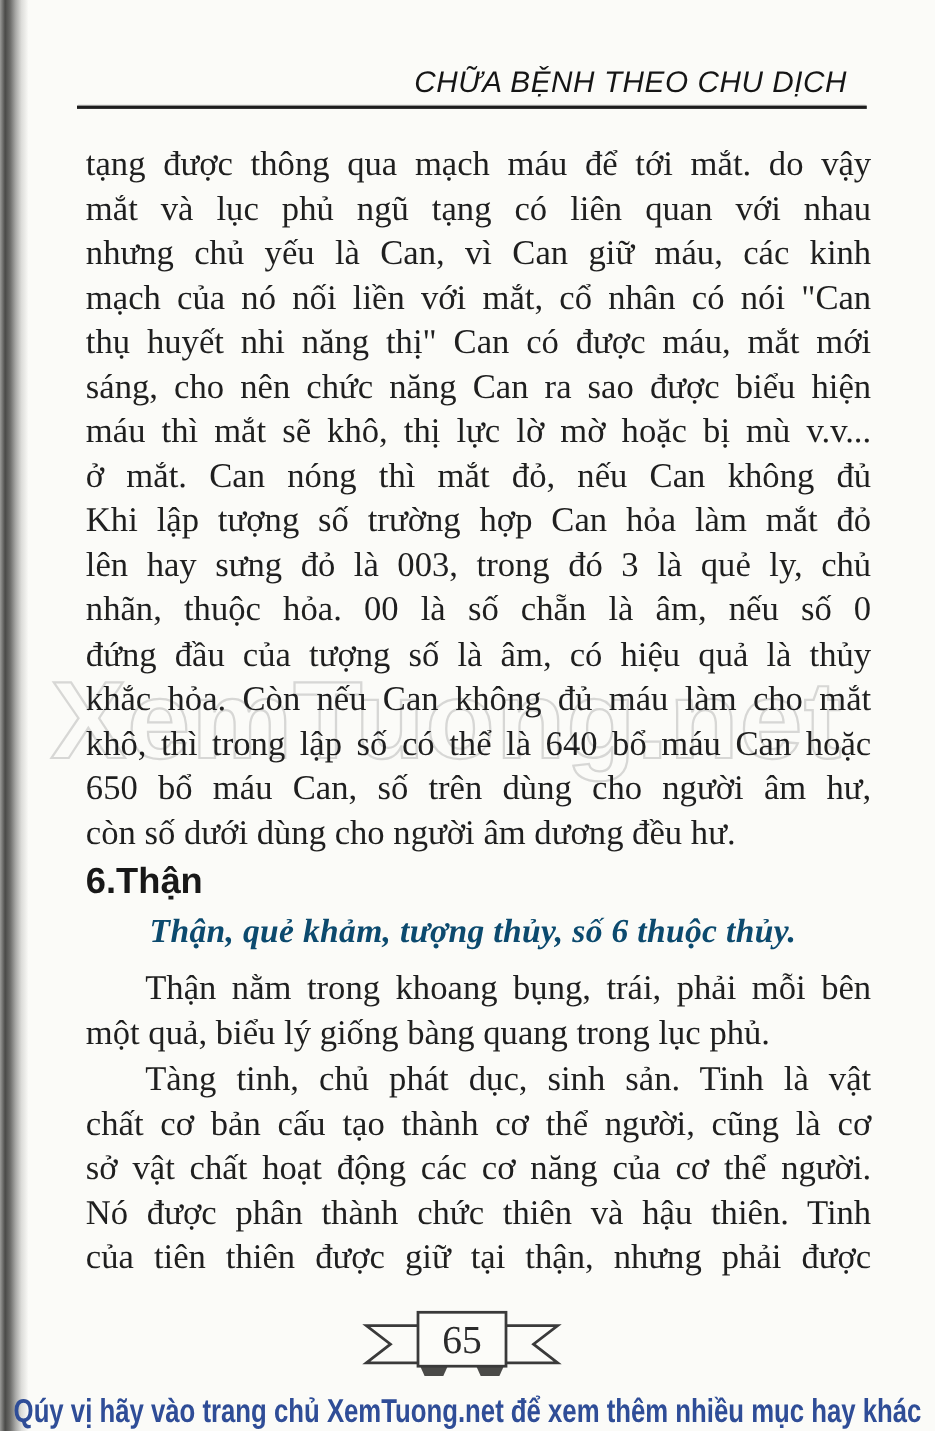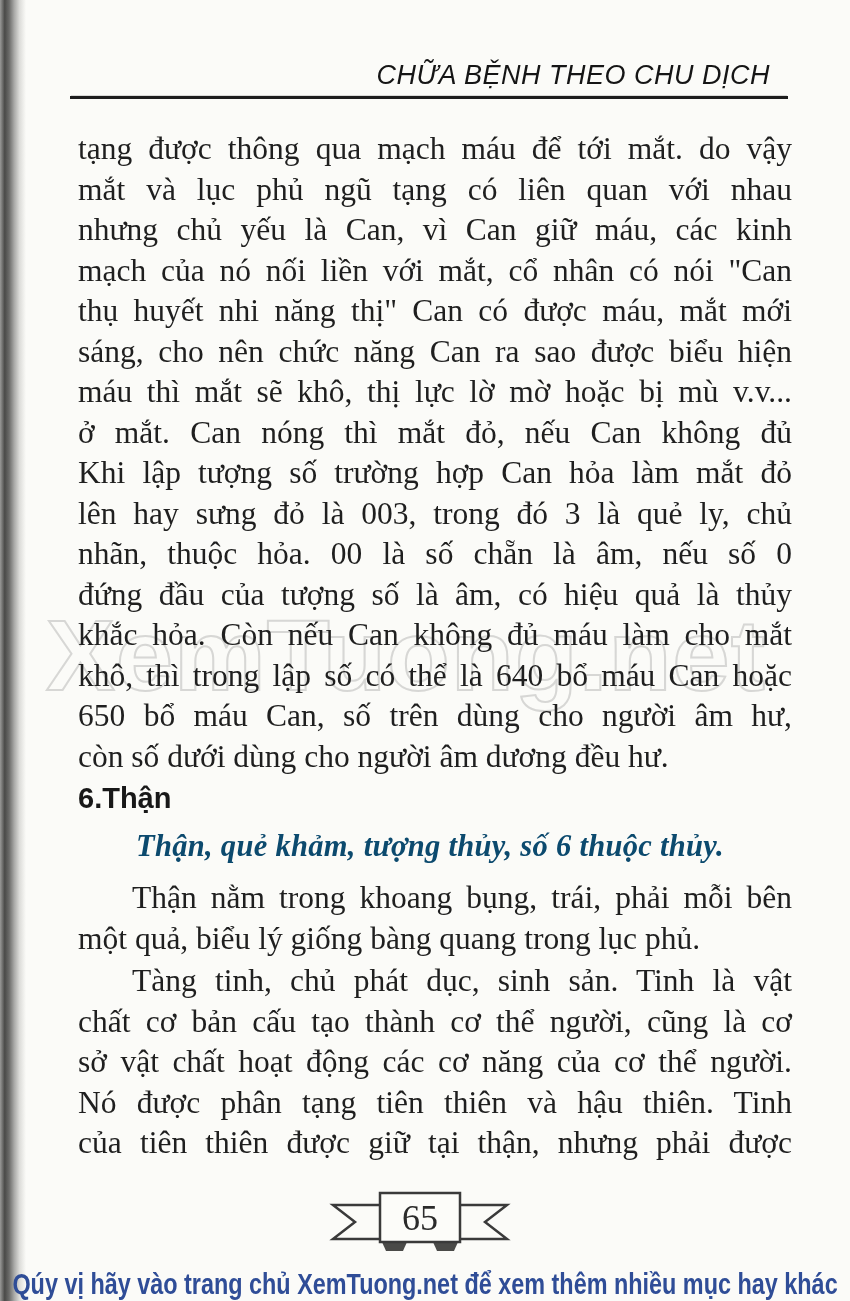--- a/index.html
+++ b/index.html
@@ -11,21 +11,21 @@
         font-family:"Liberation Sans",sans-serif;font-style:italic;font-weight:normal;
         font-size:27px;letter-spacing:.5px;color:#151515;white-space:nowrap;}
   .header-rule{position:absolute;top:96px;left:70px;width:718px;height:3px;background:#1d1d1d;
         box-shadow:0 -2px 0 -1px #55555533;}
   .textcol{position:absolute;left:78px;width:714px;top:0;height:100%;}
   .para{position:absolute;left:0;width:714px;font-size:31.5px;line-height:40.5px;}
   .line{text-align:justify;text-align-last:justify;white-space:normal;}
   .line.last{text-align-last:left;}
   .line.indent{text-indent:54px;}
   .section-heading{position:absolute;left:0;top:782px;
-        font-family:"Liberation Sans",sans-serif;font-weight:bold;font-size:29px;color:#181818;}
+        font-family:"Liberation Sans",sans-serif;font-weight:bold;font-size:33px;color:#181818;}
   .section-subtitle{position:absolute;left:58px;top:829px;font-weight:bold;font-style:italic;
         font-size:30.5px;color:#0c4a6e;letter-spacing:.3px;}
   .watermark{position:absolute;left:46px;top:596px;width:760px;height:120px;
         font-family:"Liberation Sans",sans-serif;font-weight:bold;font-size:100px;line-height:118px;
         color:transparent;-webkit-text-stroke:2px #c2c2c0;opacity:.62;letter-spacing:1px;
         pointer-events:none;white-space:nowrap;transform:scaleX(1.03);transform-origin:left center;}
   .ribbon{position:absolute;left:325px;top:1185px;}
   .ribbon text{font-family:"Liberation Serif",serif;font-size:36px;fill:#2b2b2b;}
   .footer{position:absolute;left:0;bottom:0;width:850px;height:42px;
         display:flex;align-items:flex-end;justify-content:center;}
@@ -65,21 +65,21 @@
     <div class="section-heading">6.Thận</div>
     <div class="section-subtitle">Thận, quẻ khảm, tượng thủy, số 6 thuộc thủy.</div>
     <div class="para" style="top:878px">
         <div class="line indent">Thận nằm trong khoang bụng, trái, phải mỗi bên</div>
         <div class="line last">một quả, biểu lý giống bàng quang trong lục phủ.</div>
       </div>
     <div class="para" style="top:961px">
         <div class="line indent">Tàng tinh, chủ phát dục, sinh sản. Tinh là vật</div>
         <div class="line">chất cơ bản cấu tạo thành cơ thể người, cũng là cơ</div>
         <div class="line">sở vật chất hoạt động các cơ năng của cơ thể người.</div>
-        <div class="line">Nó được phân tạng tiên thiên và hậu thiên. Tinh</div>
+        <div class="line">Nó được phân thành chức thiên và hậu thiên. Tinh</div>
         <div class="line">của tiên thiên được giữ tại thận, nhưng phải được</div>
       </div>
   </div>
 
   <svg class="ribbon" width="190" height="72" viewBox="0 0 190 72">
     <polygon points="8,20 60,20 60,54 8,54 30,37" fill="#fbfbf8" stroke="#3a3a3a" stroke-width="2.5"></polygon>
     <polygon points="182,20 130,20 130,54 182,54 160,37" fill="#fbfbf8" stroke="#3a3a3a" stroke-width="2.5"></polygon>
     <polygon points="57,57 82,57 78,66 61,66" fill="#4a4a48"></polygon>
     <polygon points="133,57 108,57 112,66 129,66" fill="#4a4a48"></polygon>
     <rect x="55" y="8" width="80" height="49" fill="#fcfcf9" stroke="#3a3a3a" stroke-width="2.5"></rect>

